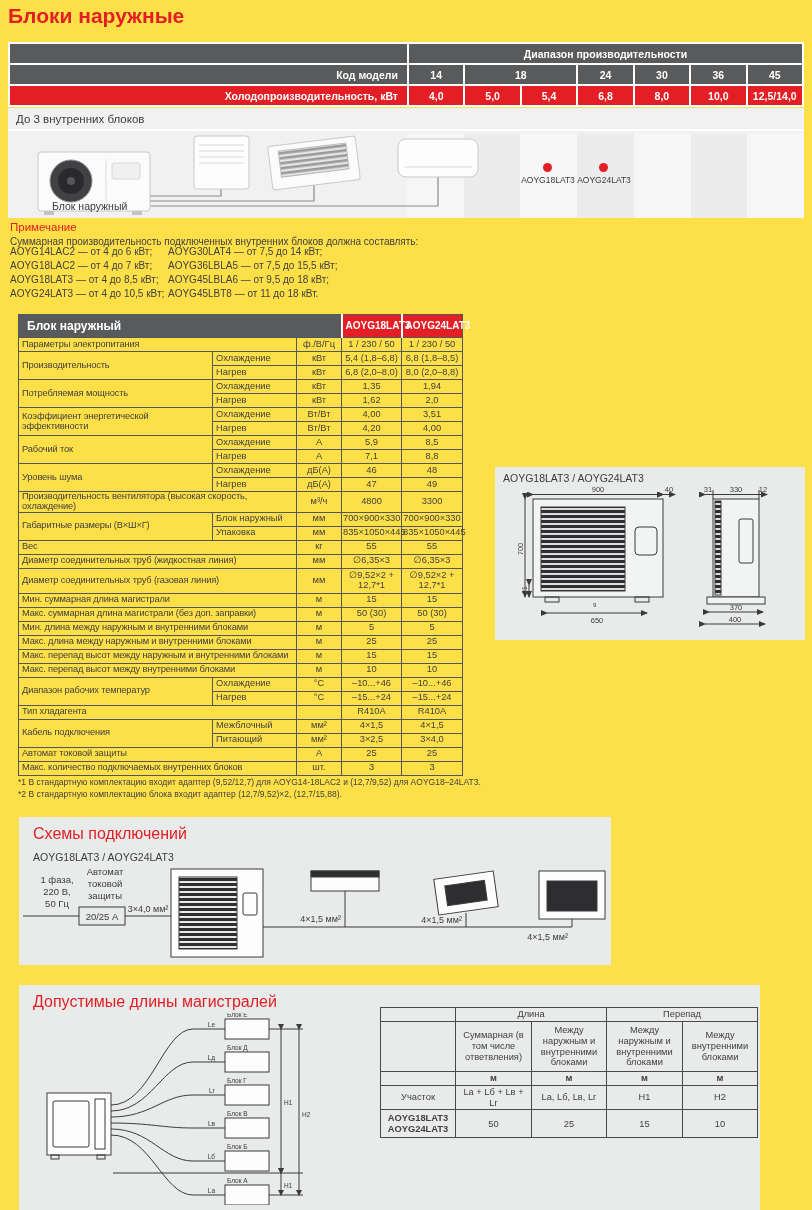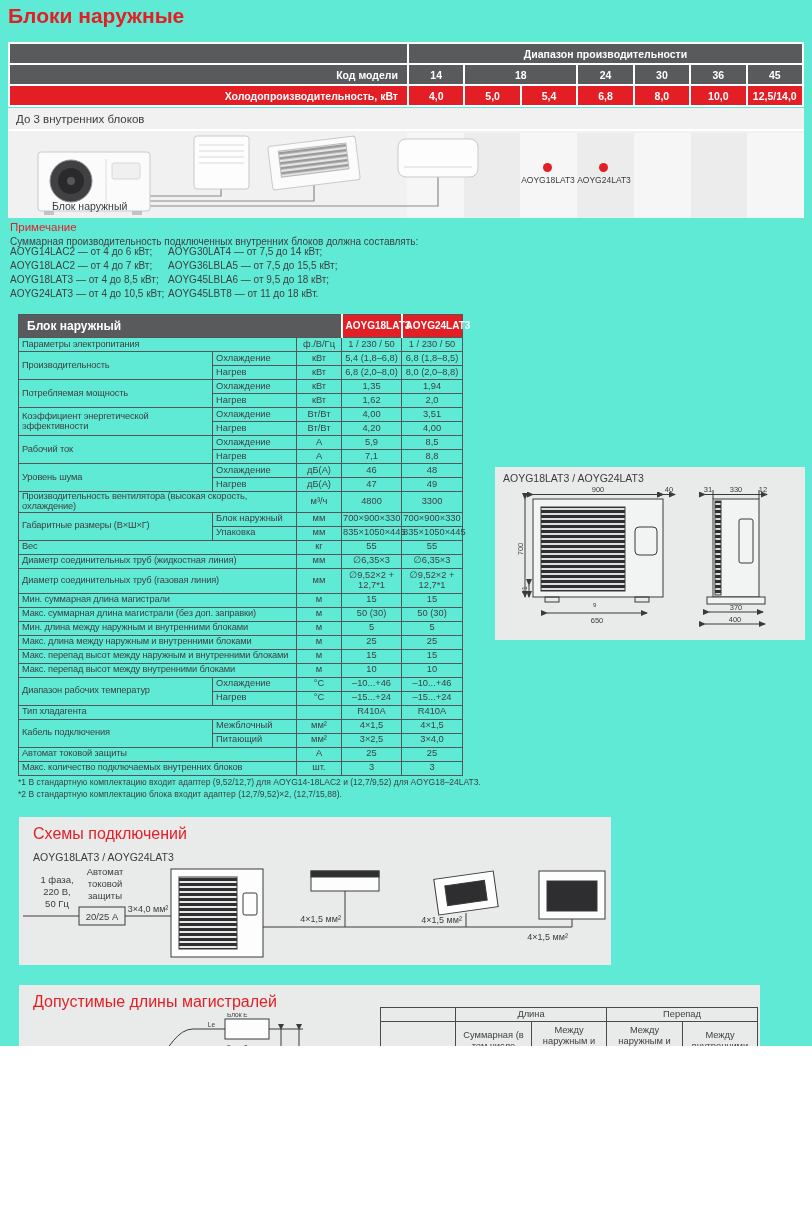--- a/index.html
+++ b/index.html
@@ -1,16 +1,16 @@
 <!DOCTYPE html>
 <html><head>
 <meta charset="utf-8">
 <style>
   html,body{margin:0;padding:0;background:#fff;}
-  .page{position:relative;width:812px;height:1046px;background:#5eead4;overflow:hidden;
+  .page{position:relative;width:812px;height:1210px;background:#fde047;overflow:hidden;
         font-family:"Liberation Sans",sans-serif;color:#414042;}
   
   .page-title{position:absolute;left:8px;top:4px;font-size:21px;font-weight:bold;color:#e31e24;}
   
   .cap-table{position:absolute;left:8px;top:42px;width:796px;border-collapse:collapse;table-layout:fixed;}
   .cap-table td{height:19px;background:#595a5c;color:#fff;font-size:10.5px;font-weight:bold;
                 text-align:center;border:2px solid #fff;padding:0;}
   .cap-table td.lbl{text-align:right;padding-right:9px;}
   .cap-table tr.redrow td{background:#e31e24;}
   

